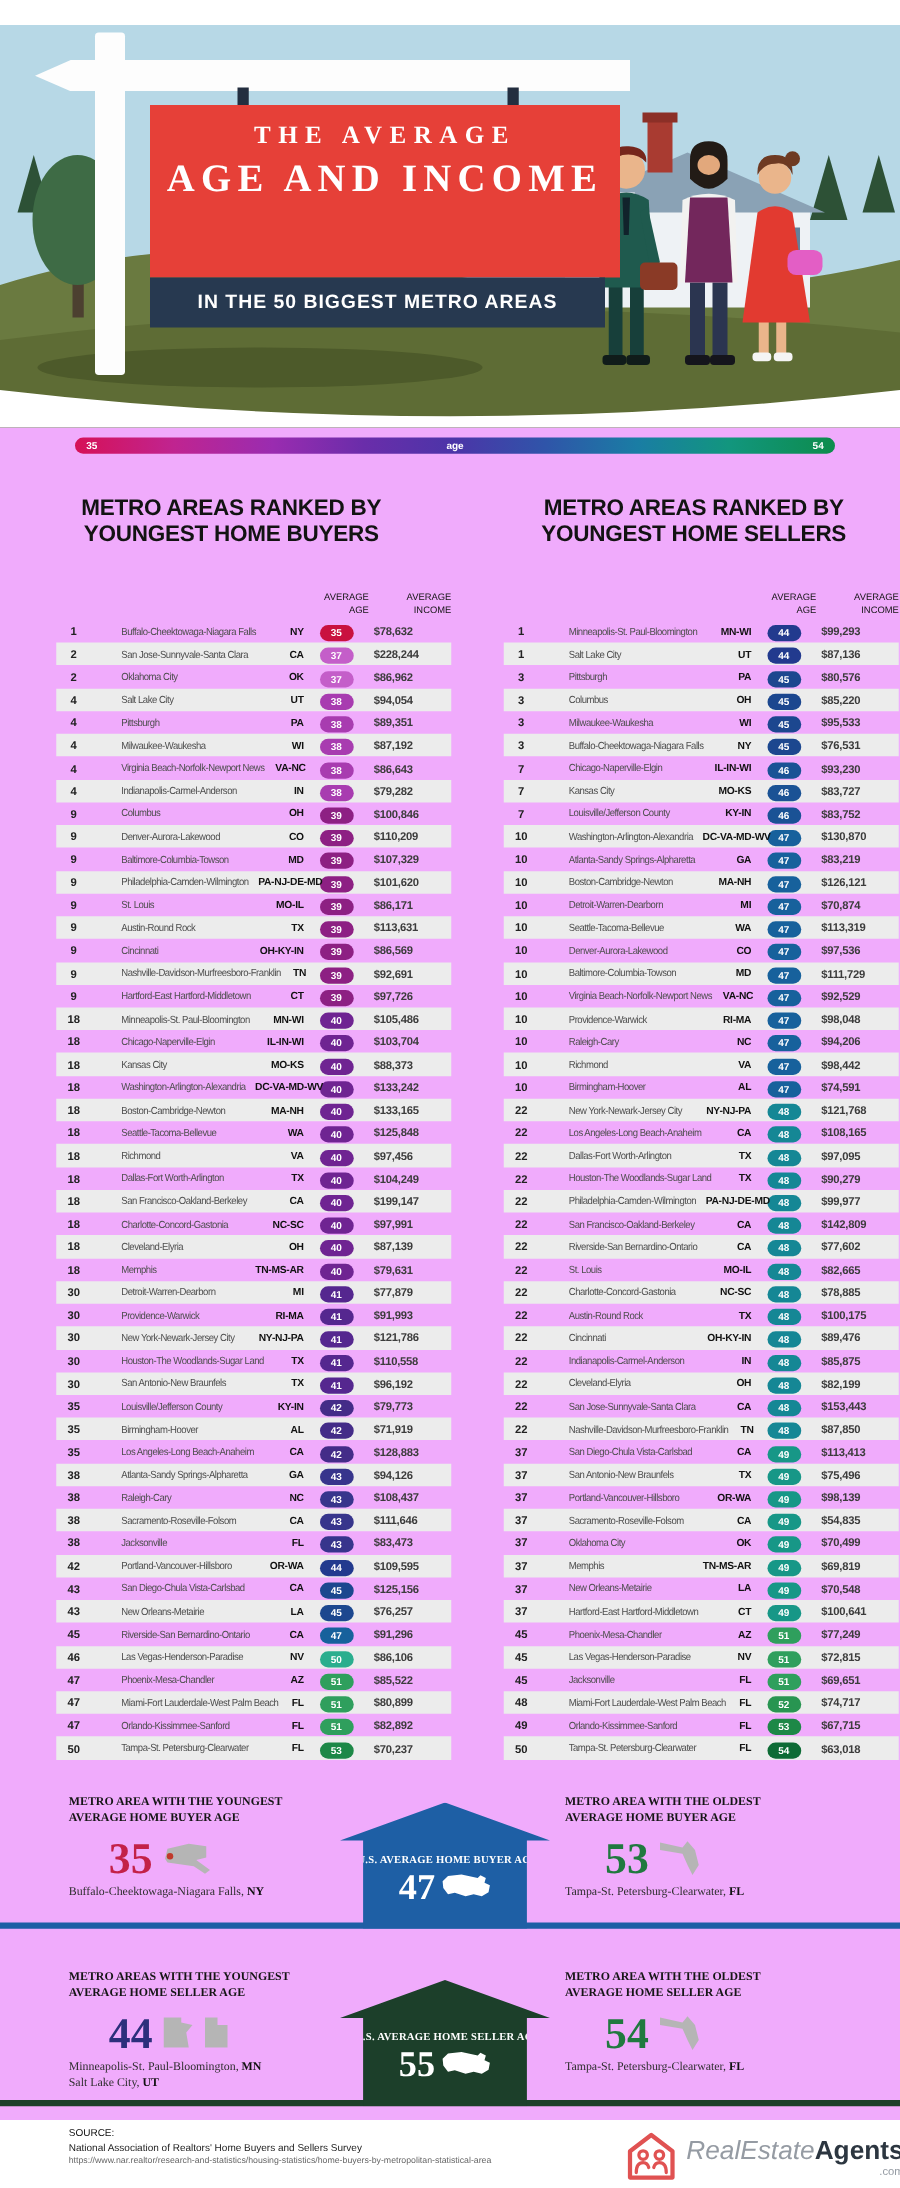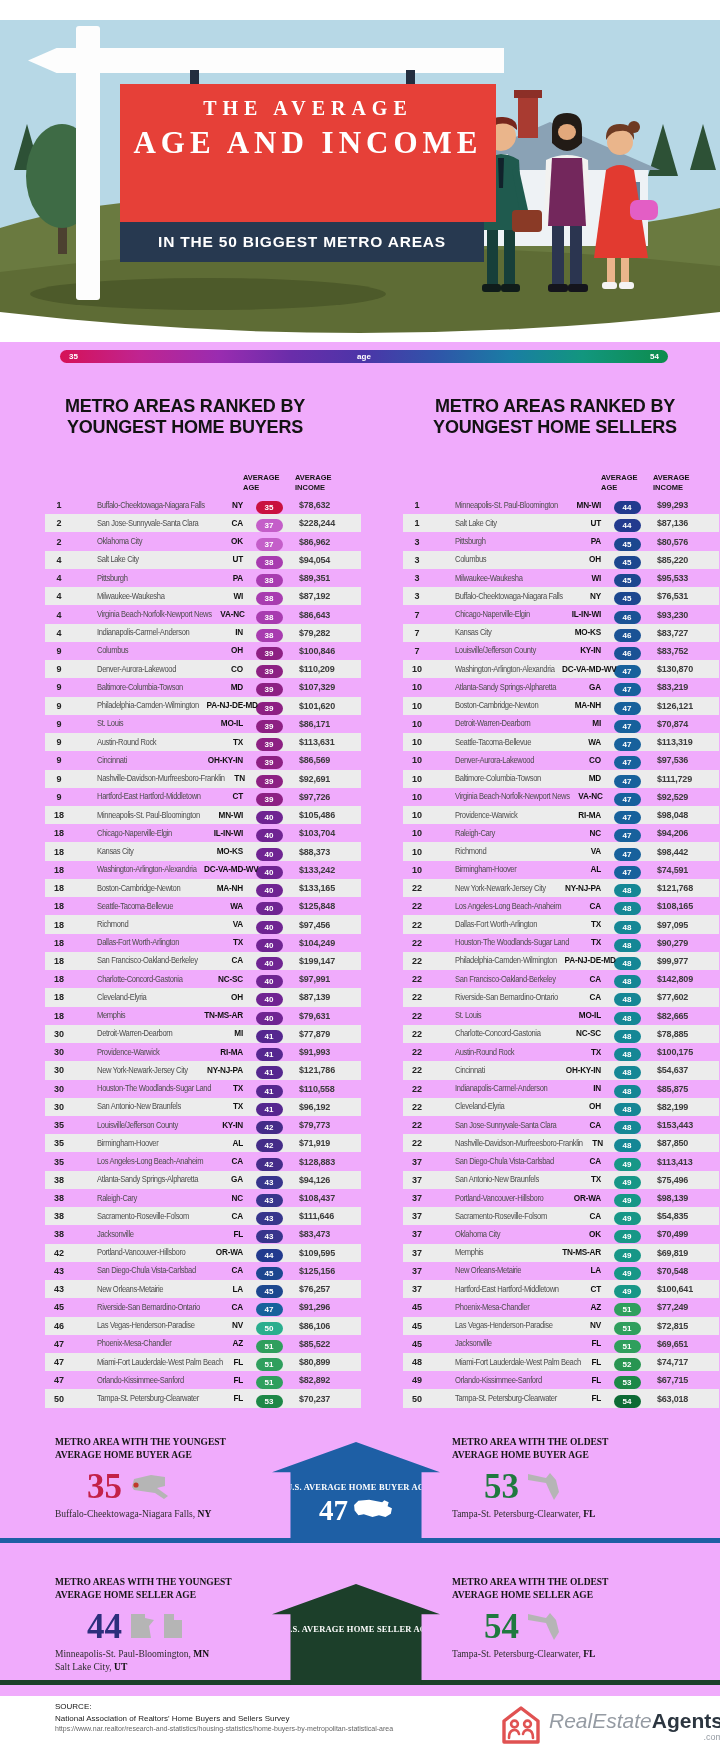--- a/index.html
+++ b/index.html
@@ -30,22 +30,22 @@
   .agebar .max{position:absolute;right:9px;top:2px;}
   
   .tbl-title{position:absolute;top:376px;width:350px;text-align:center;font-size:18px;font-weight:800;
              line-height:1.18;color:#131313;letter-spacing:-.2px;}
   #buyers-title{left:10px;}
   #sellers-title{left:380px;}
   .table{position:absolute;top:444px;width:316px;}
   #buyers-table{left:45px;}
   #sellers-table{left:403px;}
   .chead{display:grid;grid-template-columns:28px 170px 52px 66px;height:32px;}
-  .chead .h{grid-row:1;align-self:end;padding-bottom:4px;font-size:7.5px;font-weight:700;
-            text-align:left;line-height:1.25;color:#151515;}
+  .chead .h{grid-row:1;align-self:end;padding-bottom:4px;font-size:7.5px;font-weight:400;
+            text-align:right;line-height:1.25;color:#151515;}
   .chead .h.age{grid-column:3;}
   .chead .h.inc{grid-column:4;}
   .trow{display:grid;grid-template-columns:28px 170px 52px 66px;height:18.24px;align-items:center;}
   .trow.alt{background:#ececec;}
   .rank{text-align:center;font-weight:800;font-size:9px;color:#222;}
   .ms{display:flex;justify-content:space-between;align-items:center;padding-left:24px;position:relative;}
   .metro{font-size:8.2px;color:#4e4e4e;white-space:nowrap;letter-spacing:-.4px;
          transform:scaleX(.93);transform-origin:left center;}
   .state{font-size:8.2px;font-weight:800;color:#111;white-space:nowrap;letter-spacing:-.2px;}
   .bwrap{text-align:center;}
@@ -939,21 +939,21 @@
           <span class="bwrap"><span class="badge" style="background: rgb(21, 135, 149);">48</span></span>
           <span class="income">$100,175</span>
         </div>
         <div class="trow alt">
           <span class="rank">22</span>
           <span class="ms">
             <span class="metro">Cincinnati</span>
             <span class="state">OH-KY-IN</span>
           </span>
           <span class="bwrap"><span class="badge" style="background: rgb(21, 135, 149);">48</span></span>
-          <span class="income">$54,637</span>
+          <span class="income">$89,476</span>
         </div>
         <div class="trow">
           <span class="rank">22</span>
           <span class="ms">
             <span class="metro">Indianapolis-Carmel-Anderson</span>
             <span class="state">IN</span>
           </span>
           <span class="bwrap"><span class="badge" style="background: rgb(21, 135, 149);">48</span></span>
           <span class="income">$85,875</span>
         </div>
@@ -1175,20 +1175,26 @@
       </div>
       <div class="sum-metro">
         <span>Minneapolis-St. Paul-Bloomington, </span><b>MN</b>
       </div>
       <div class="sum-metro">
         <span>Salt Lake City, </span><b>UT</b>
       </div>
     </div>
     <div class="house">
       <div class="hl">*U.S. AVERAGE HOME SELLER AGE</div>
+      <div class="hrow">
+        <span class="hn">55</span>
+        <svg width="40" height="26" viewBox="0 0 74 46">
+          <path d="M2,12 L10,4 L30,2 L54,7 L58,3 L66,7 L64,14 L72,18 L70,28 L60,34 L48,31 L36,34 L20,29 L10,31 L3,22 Z" fill="#ffffff"></path>
+        </svg>
+      </div>
     </div>
     <div class="sum-col right">
       <div class="sum-head">
         <div>METRO AREA WITH THE OLDEST</div>
         <div>AVERAGE HOME SELLER AGE</div>
       </div>
       <div class="sum-num-row">
         <span class="big c-old">54</span>
         <svg class="state-icon" width="34" height="30" viewBox="0 0 34 30">
           <path d="M2,3 L20,7 L24,2 L30,9 L33,21 L28,29 L24,21 L20,12 L2,9 Z" fill="#b5b5b5"></path>

